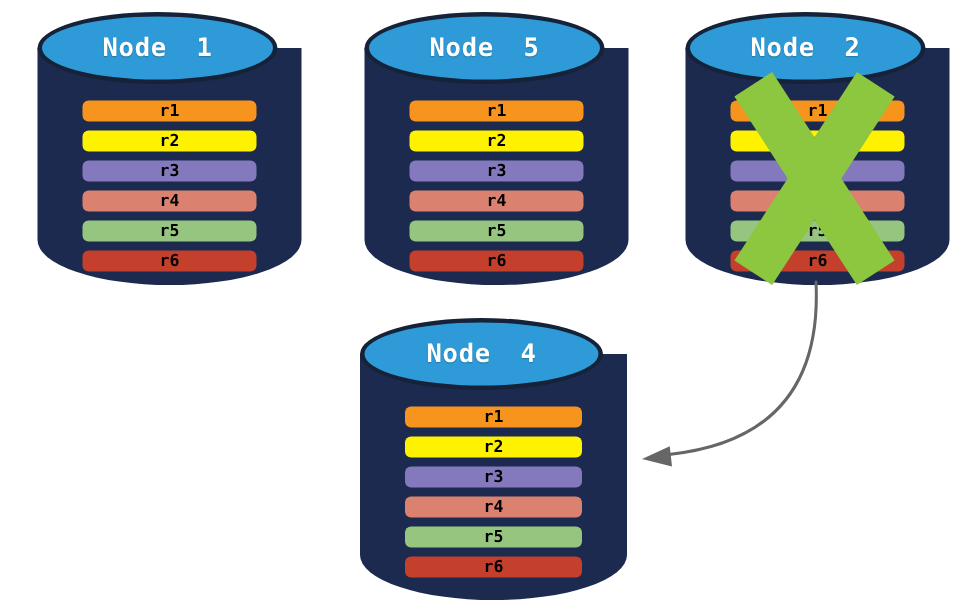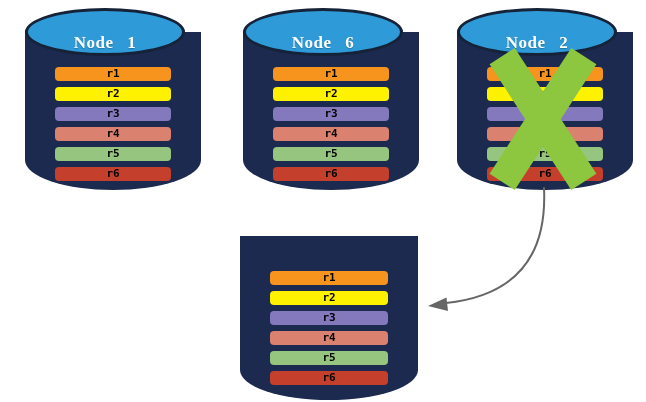--- a/index.html
+++ b/index.html
@@ -16,21 +16,21 @@
   .cyl-body {
     position:absolute; left:0; right:0; top:24px; bottom:0;
     background:var(--cylinder_body);
     border-radius:0 0 50% 50% / 0 0 30px 30px;
   }
   .cyl-top {
     position:absolute; left:0; top:0; right:16px; height:48px; box-sizing:border-box;
     background:var(--cylinder_top);
     border:3px solid var(--cylinder_outline);
     border-radius:50%;
-    display:flex; align-items:flex-end; justify-content:center;font-family:Liberation Serif, serif;
+    display:flex; align-items:center; justify-content:center;
   }
   .node-title {
     color:var(--title_text); font-weight:bold; font-size:17px;
     letter-spacing:0.5px; word-spacing:9px; white-space:pre;
     text-shadow:0 1px 1px rgba(0,0,0,0.25);
   }
   .bars { position:absolute; left:30px; right:30px; top:59px; }
   .bar {
     height:14px; border-radius:4px; margin-bottom:6px;
     display:flex; align-items:center; justify-content:center;
@@ -95,21 +95,21 @@
           <span class="bar-label">r4</span>
         </div>
       <div class="bar" style="background-color: rgb(150, 197, 127);">
           <span class="bar-label">r5</span>
         </div>
       <div class="bar" style="background-color: rgb(196, 64, 44);">
           <span class="bar-label">r6</span>
         </div>
     </div>
     <div class="cyl-top">
-      <span class="node-title">Node 6</span>
+      <span class="node-title">Node 5</span>
     </div>
   </div>
 
   <div class="node node-3">
     <div class="cyl-body"></div>
     <div class="bars">
       <div class="bar" style="background-color: rgb(247, 148, 29);">
           <span class="bar-label">r1</span>
         </div>
       <div class="bar" style="background-color: rgb(255, 242, 0);">
@@ -152,20 +152,23 @@
       <div class="bar" style="background-color: rgb(218, 129, 112);">
           <span class="bar-label">r4</span>
         </div>
       <div class="bar" style="background-color: rgb(150, 197, 127);">
           <span class="bar-label">r5</span>
         </div>
       <div class="bar" style="background-color: rgb(196, 64, 44);">
           <span class="bar-label">r6</span>
         </div>
     </div>
+    <div class="cyl-top">
+      <span class="node-title">Node 4</span>
+    </div>
   </div>
 
   <svg class="arrow-svg" width="646" height="402" viewBox="0 0 646 402">
     <path d="M 544 188 Q 549 292 446 303" fill="none" stroke-width="2" stroke-linecap="round" stroke="#666666"></path>
     <polygon points="428,306 446.5,297.5 448,311" fill="#666666"></polygon>
   </svg>
 
 </div>
 
 </body></html>

